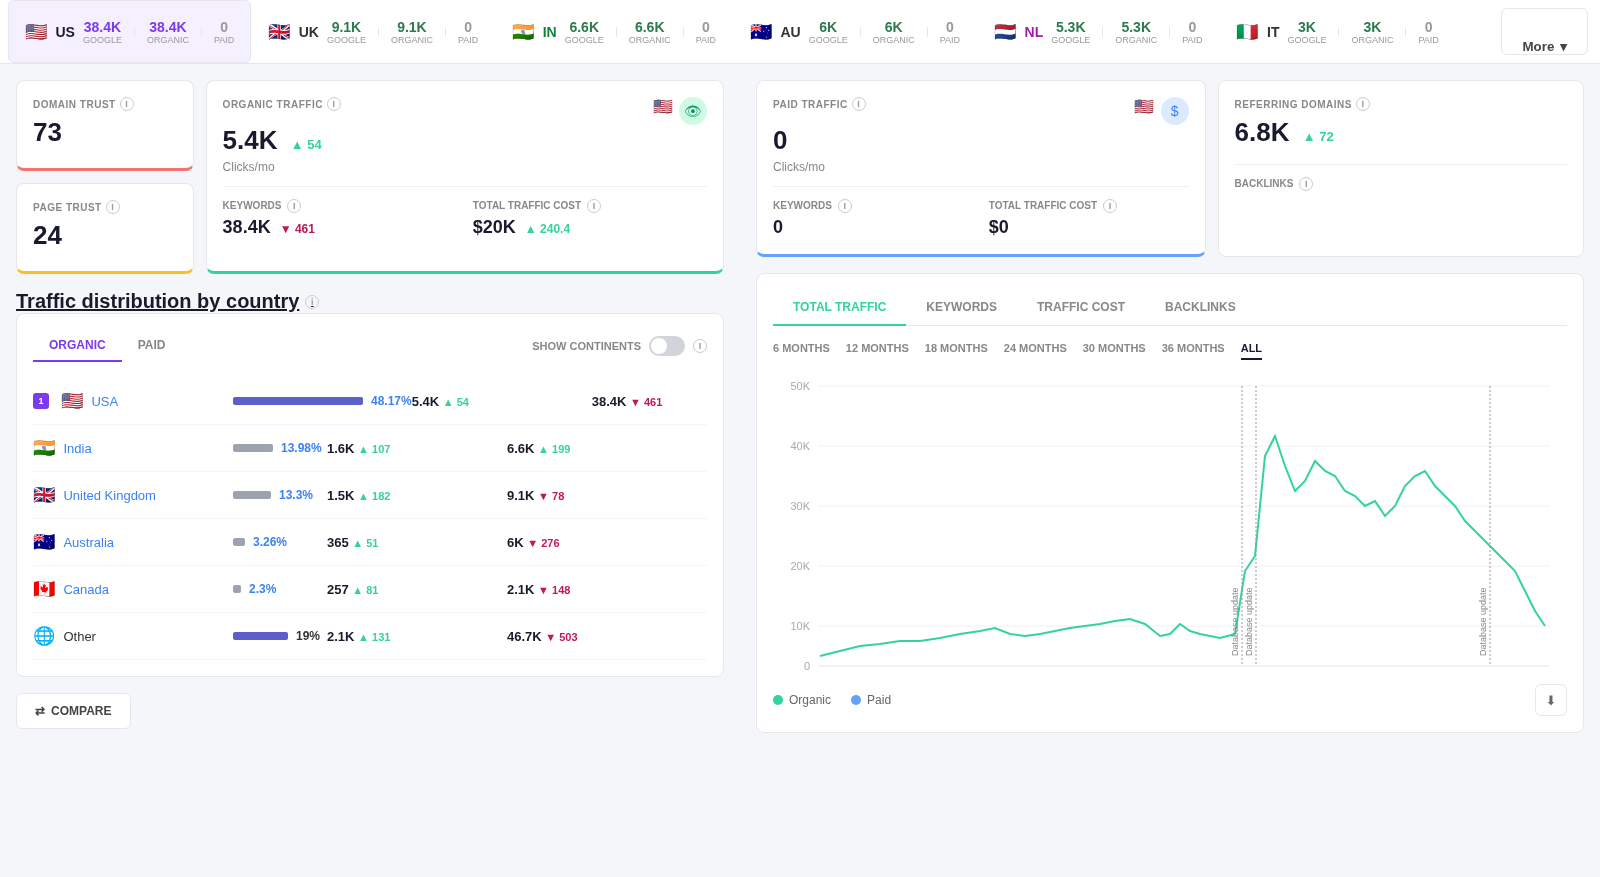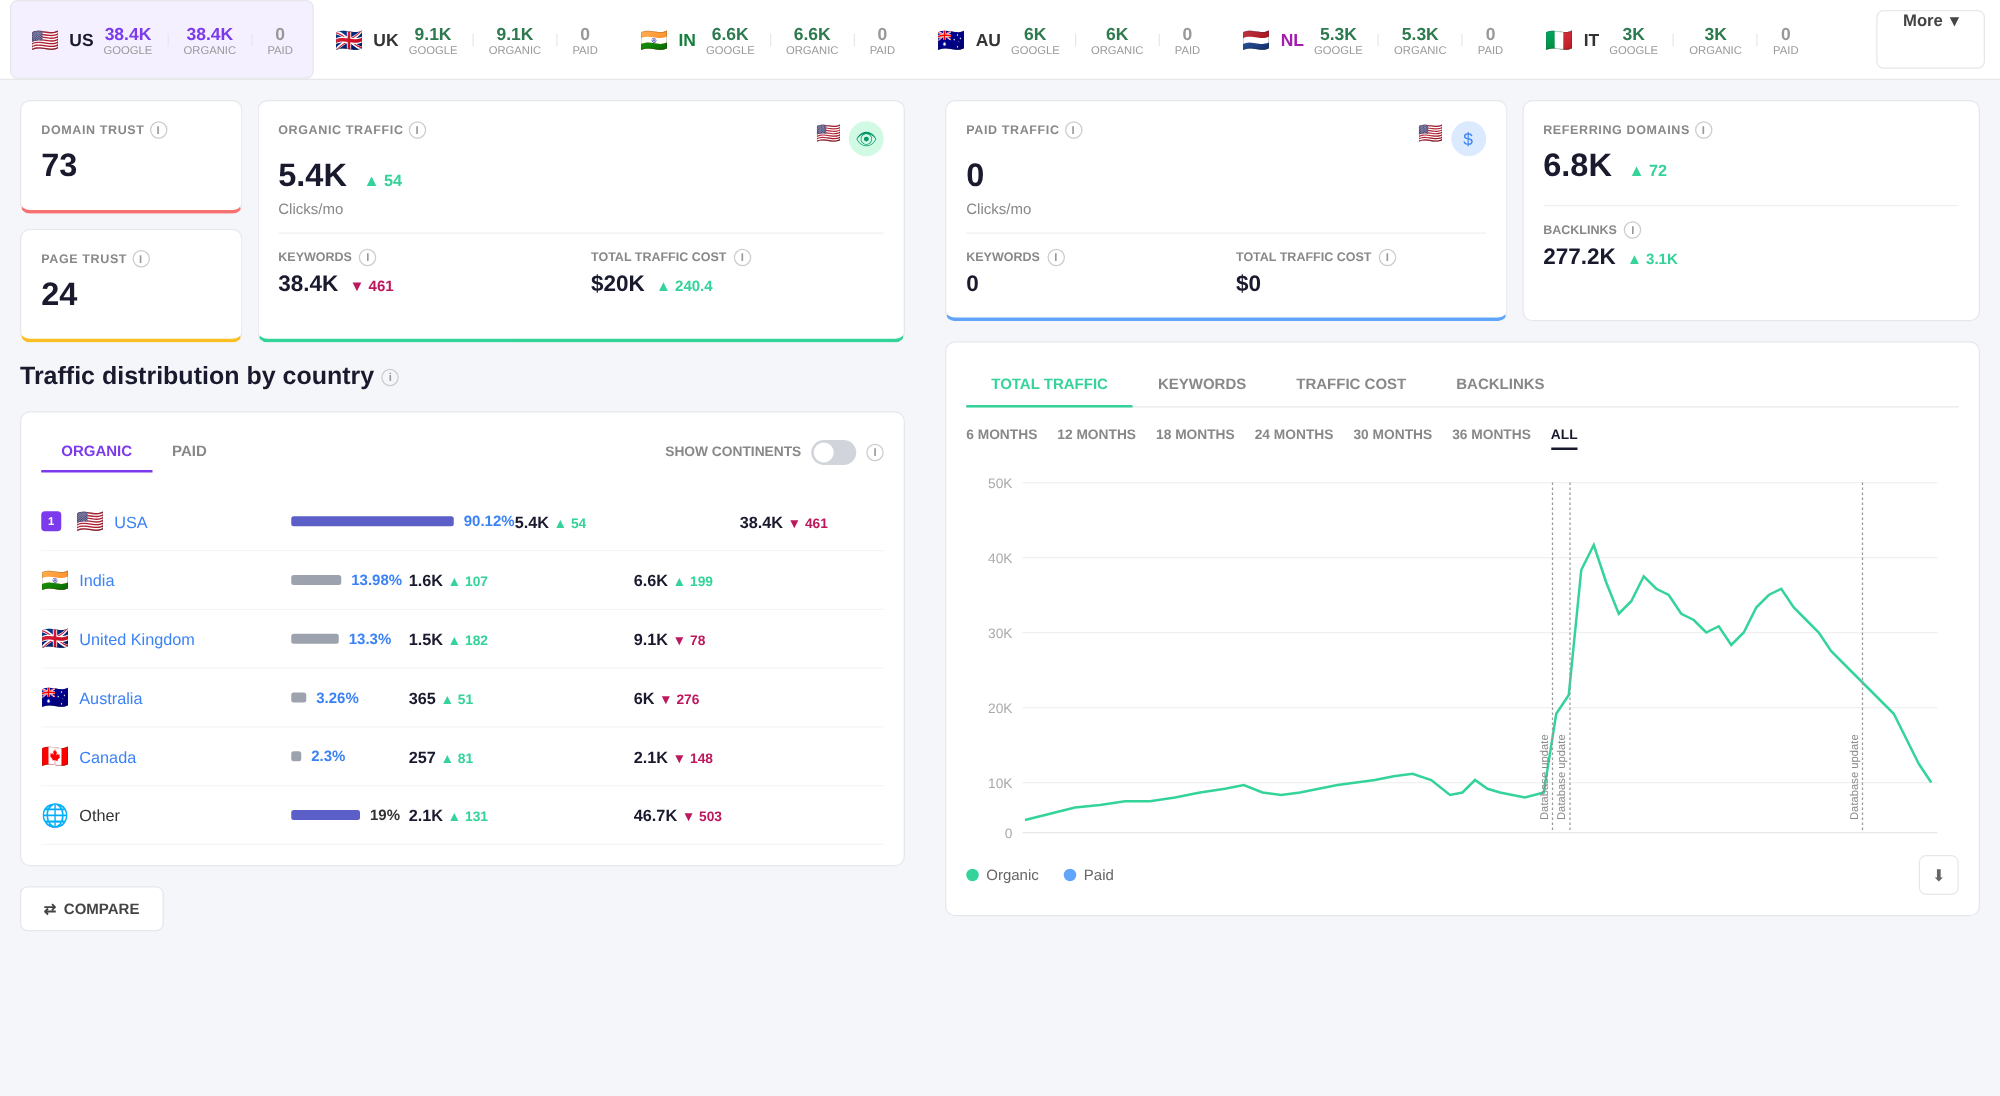--- a/index.html
+++ b/index.html
@@ -33,21 +33,21 @@
     .nav-item .stats { display: flex; gap: 12px; }
     .nav-item .stat { display: flex; flex-direction: column; align-items: center; }
     .nav-item .stat-value { font-weight: 700; font-size: 14px; color: #2d7a4f; }
     .nav-item .stat-value.zero { color: #999; }
     .nav-item .stat-label { font-size: 9px; color: #999; text-transform: uppercase; }
     .nav-item .divider { width: 1px; background: #e5e7eb; align-self: stretch; margin: 8px 0; }
     .nav-item.active .stat-value { color: #7c3aed; }
     .nav-item.active .stat-value.zero { color: #999; }
     .more-btn {
       display: flex;
-      align-items: flex-start;
+      align-items: flex-end;
       gap: 6px;
       padding: 0 20px;
       cursor: pointer;
       border: 1px solid #e5e7eb;
       border-radius: 6px;
       margin: 8px 4px;
       font-weight: 600;
       color: #444;
       background: #fff;
     }
@@ -149,24 +149,24 @@
     }
     .sub-metric { flex: 1; }
     .sub-metric-label { font-size: 10px; font-weight: 700; color: #888; text-transform: uppercase; margin-bottom: 4px; }
     .sub-metric-value { font-size: 18px; font-weight: 700; color: #1a1a2e; }
     
     
     .section-title {
       font-size: 20px;
       font-weight: 600;
       color: #1a1a2e;
-      margin-bottom: 16px;
       display: flex;
       align-items: center;
       gap: 6px;
+      text-decoration: underline;
     }
     
     .traffic-card {
       background: #fff;
       border-radius: 8px;
       border: 1px solid #e5e7eb;
       padding: 16px;
     }
     
     .tab-row {
@@ -568,21 +568,21 @@
         <div class="country-table">
 
           <div class="table-row">
             <div class="country-cell">
               <span class="rank-badge">1</span>
               <span class="country-flag">🇺🇸</span>
               <span class="country-name">USA</span>
             </div>
             <div class="bar-cell">
               <div class="mini-bar" style="width:130px;background:#5b5fc7;"></div>
-              <span class="bar-pct">90.12%</span>
+              <span class="bar-pct">48.17%</span>
             </div>
             <div class="traffic-cell">
               5.4K <span class="change-up">▲ 54</span>
             </div>
             <div class="keywords-cell">
               38.4K <span class="change-down">▼ 461</span>
             </div>
           </div>
 
           <div class="table-row">
@@ -721,24 +721,20 @@
           <span class="info-icon">i</span>
         </div>
         <div class="metric-value">
           <span>6.8K</span>
           <span class="change-up" style="font-size:13px;margin-left:6px;">▲ 72</span>
         </div>
         <div style="margin-top:16px;padding-top:12px;border-top:1px solid #f0f0f0;">
           <div class="sub-metric-label">
             <span>BACKLINKS</span>
             <span class="info-icon" style="display:inline-flex;margin-left:3px;">i</span>
-          </div>
-          <div class="sub-metric-value">
-            <span>277.2K</span>
-            <span class="change-up" style="font-size:12px;margin-left:4px;">▲ 3.1K</span>
           </div>
         </div>
       </div>
     </div>
 
     <div class="chart-card">
 
       <div class="chart-tabs">
         <div class="chart-tab active">TOTAL TRAFFIC</div>
         <div class="chart-tab">KEYWORDS</div>

